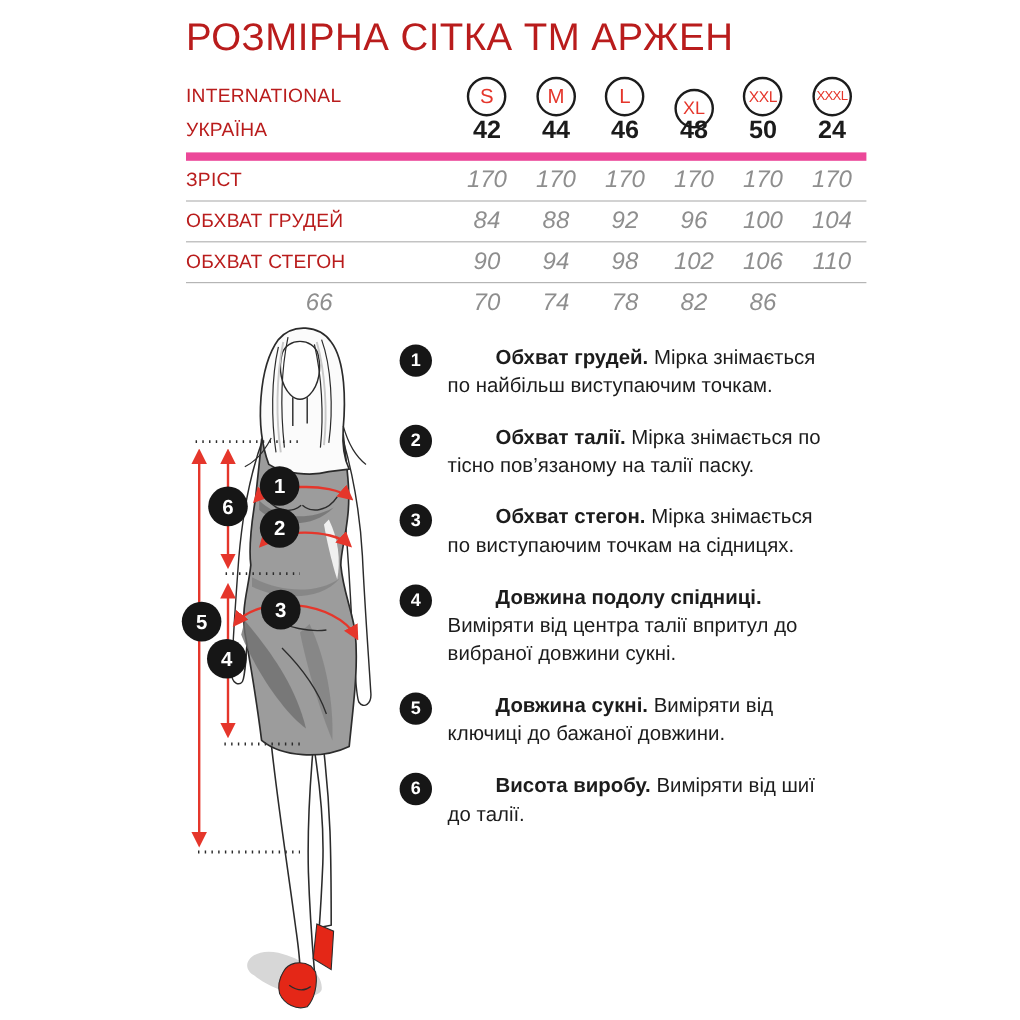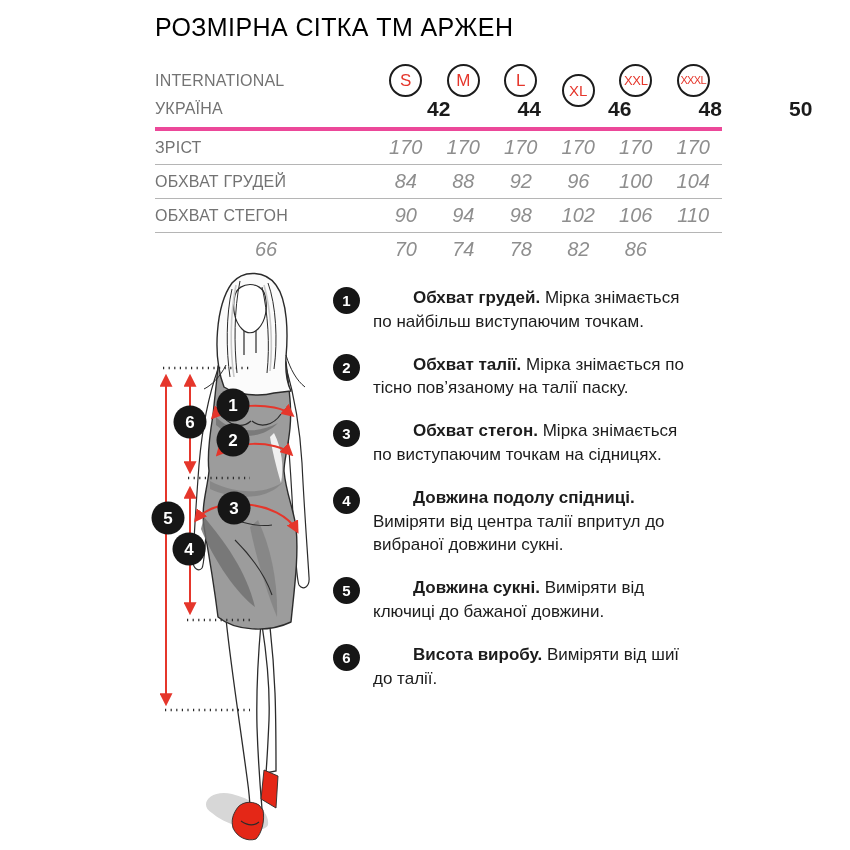--- a/index.html
+++ b/index.html
@@ -5,42 +5,42 @@
   html,body { margin:0; padding:0; }
   body {
     width:850px; height:850px; background:#ffffff; position:relative; overflow:hidden;
     font-family:"Liberation Sans","DejaVu Sans",sans-serif; color:#1e1e1e;
     -webkit-font-smoothing:antialiased;
   }
   :root { --red:#e5362b; --ink:#1e1e1e; --gray-val:#8e8e8e; --marker:#161616; }
 
   .title {
     position:absolute; left:155px; top:13px; margin:0;
-    font-size:25px; font-weight:400; letter-spacing:.4px; color:#000000;
+    font-size:32px; font-weight:400; letter-spacing:.4px; color:#b91c1c;
   }
 
   
   .size-table { position:absolute; left:155px; top:54px; width:567px; }
   .t-row { display:grid; grid-template-columns:222px repeat(6,57.5px); align-items:center; }
   .t-row.r-int { height:38px; }
-  .t-row.r-ua  { height:33px; padding-bottom:2px;gap:33px; }
-  .t-label { font-size:16px; color:#737373; letter-spacing:.2px; }
+  .t-row.r-ua  { height:33px; padding-bottom:2px; }
+  .t-label { font-size:16px; color:#b91c1c; letter-spacing:.2px; }
   .cell { text-align:center; }
   .size-circle {
     display:inline-flex; width:33px; height:33px; box-sizing:border-box;
     border:2px solid #1c1c1c; border-radius:50%;
     align-items:center; justify-content:center;
     color:var(--red); line-height:1;
   }
   .size-circle[data-len="1"] { font-size:17px; }
   .size-circle[data-len="2"] { font-size:15px;margin-top:20px; }
   .size-circle[data-len="3"] { font-size:13px; letter-spacing:-.3px; }
   .size-circle[data-len="4"] { font-size:11px; letter-spacing:-.6px; }
   .ua-val { font-size:21px; font-weight:600; color:#1b1b1b; }
-  .data-rows { border-top:4px solid #ec4899; }
+  .data-rows { border-top:7px solid #ec4899; }
   .data-rows .t-row { height:33px; }
   .data-rows .t-row + .t-row { border-top:1px solid #b5b5b5; }
   .val { font-size:20px; color:var(--gray-val);font-style:italic; }
 
   
   .legend { position:absolute; left:333px; top:286px; width:400px; }
   .legend-item { display:flex; align-items:flex-start; margin-bottom:19px; }
   .legend-num {
     flex:0 0 27px; width:27px; height:27px; border-radius:50%;
     background:var(--marker); color:#fff; font-size:15px; font-weight:700;

